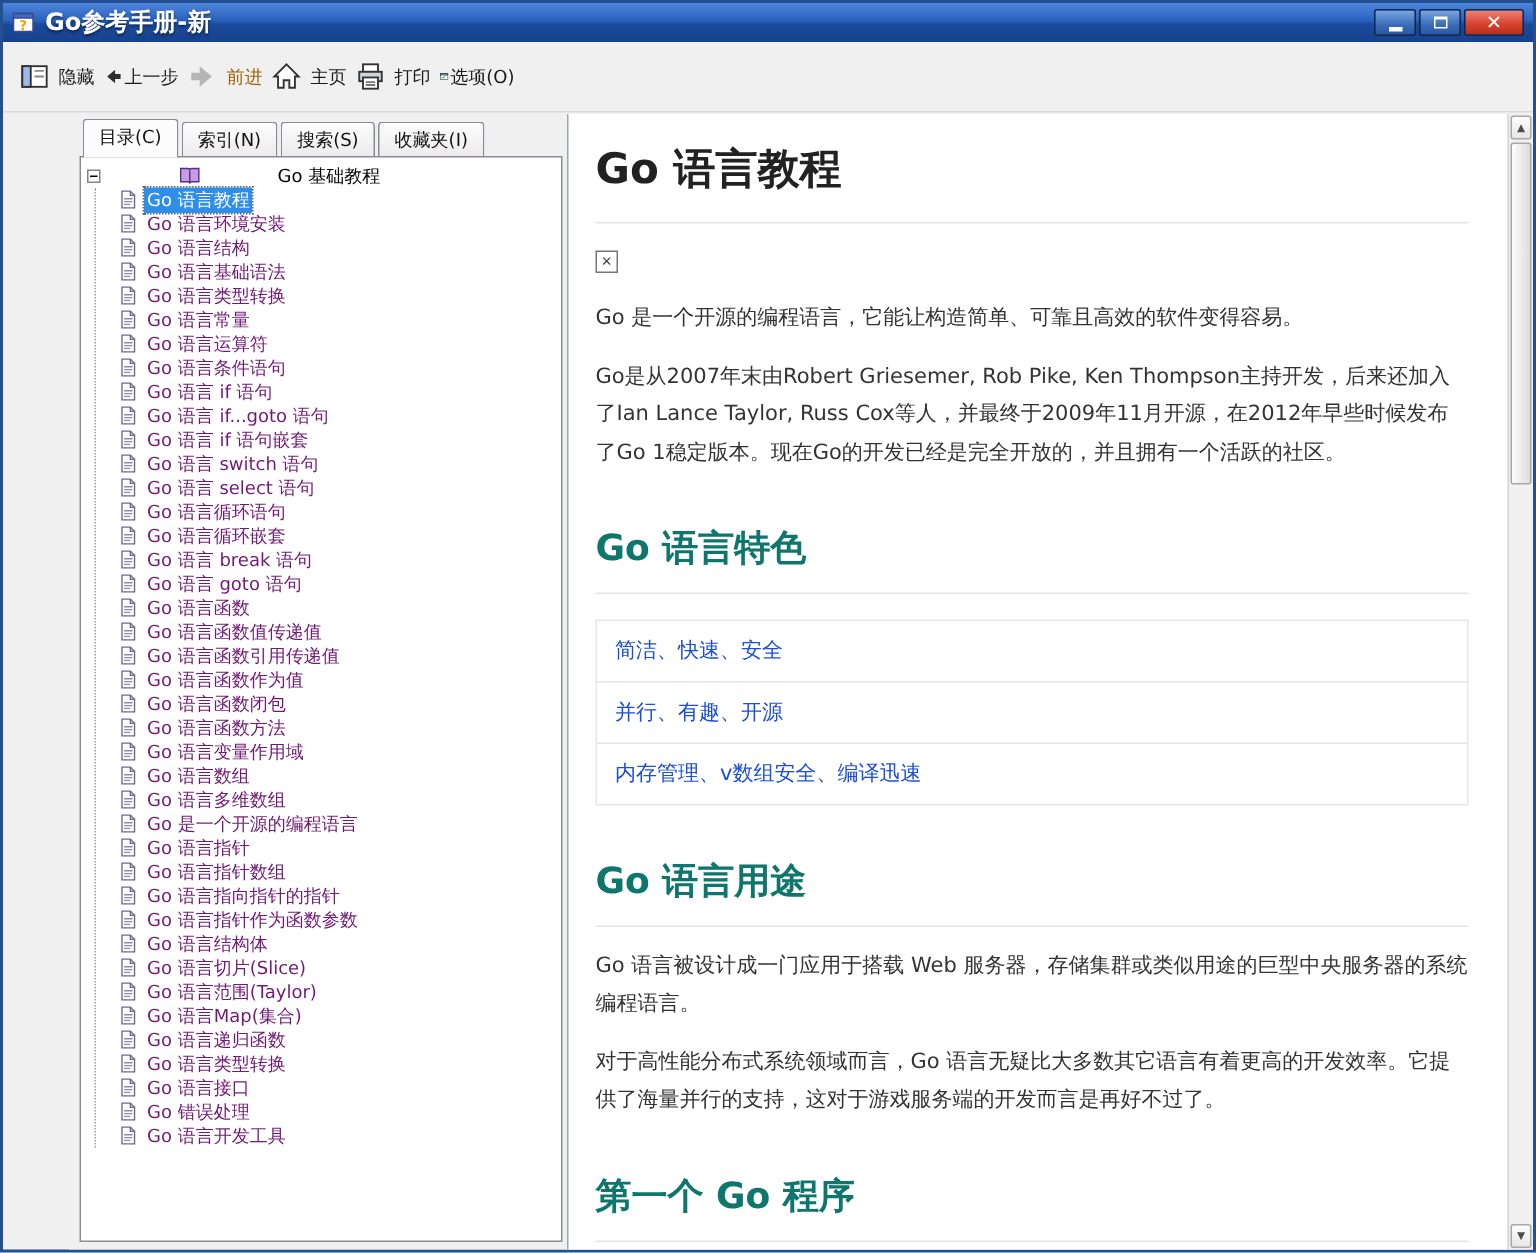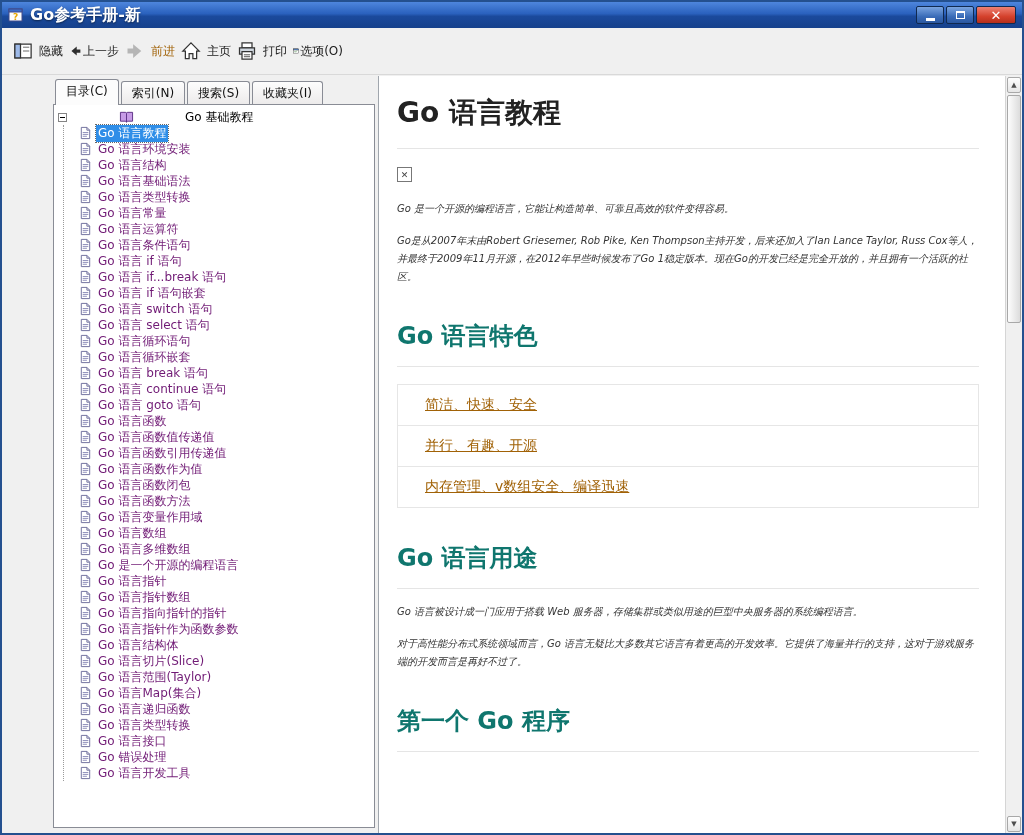--- a/index.html
+++ b/index.html
@@ -52,23 +52,23 @@
   .tree-label { padding:0 2px; color:#701a75; }
   .tree-row.selected .tree-label { background:#2f8ee8; color:#fff; outline:1px dotted #666; }
 
   
   .contentpane { position:absolute; left:332px; top:0; right:17px; bottom:0; background:#fff;
     border-left:1px solid #a0a6ad; overflow:hidden; padding:18px 26px 0 18px; color:#333; }
   .contentpane h1 { font-size:28px; font-weight:600; color:#222; padding-bottom:16px; border-bottom:1px solid #e5e5e5; }
   .contentpane h2 { font-size:24px; font-weight:600; color:#0f766e; padding-bottom:14px; border-bottom:1px solid #e5e5e5; margin-top:34px; }
   .broken-img { display:inline-flex; width:15px; height:15px; border:1px solid #777; align-items:center; justify-content:center;
     font-size:9px; color:#444; margin:18px 0 4px 0; }
-  .para { font-size:10px; line-height:1.8; margin-top:14px;font-style:italic; }
+  .para { font-size:14px; line-height:1.8; margin-top:14px; }
   .features { margin-top:18px; }
-  .feature-box { border:1px solid #e6e6e6; padding:11px 27px; font-size:14px; color:#a16207; margin-top:-1px; background:#fff;text-decoration:underline; }
+  .feature-box { border:1px solid #e6e6e6; padding:11px 12px; font-size:14px; color:#1d4ed8; margin-top:-1px; background:#fff; }
 
   
   .vscroll { position:absolute; right:0; top:0; width:17px; bottom:0; background:#f0f0f0; border-left:1px solid #d5d5d5; }
   .scroll-btn { position:absolute; left:1px; right:1px; height:16px; background:linear-gradient(#fdfdfd,#e6e6e6);
     border:1px solid #a8a8a8; border-radius:2px; display:flex; align-items:center; justify-content:center;
     font-size:7px; color:#4d4d4d; }
   .scroll-btn.up { top:1px; }
   .scroll-btn.down { bottom:1px; }
   .scroll-thumb { position:absolute; left:1px; right:1px; top:19px; height:228px;
     background:linear-gradient(90deg,#fdfdfd,#dcdcdc); border:1px solid #a8a8a8; border-radius:2px; }
@@ -256,21 +256,21 @@
               <span class="tree-label">Go 语言 if 语句</span>
             </div>
             <div class="tree-row">
               <svg viewBox="0 0 16 15">
                 <path d="M3.5 1.5 h6 l3 3 v9 h-9 z" fill="#fff" stroke="#6a6a9a"></path>
                 <path d="M9.5 1.5 v3 h3" fill="none" stroke="#6a6a9a"></path>
                 <line x1="5" y1="7" x2="11" y2="7" stroke="#8a8ab8"></line>
                 <line x1="5" y1="9" x2="11" y2="9" stroke="#8a8ab8"></line>
                 <line x1="5" y1="11" x2="9.5" y2="11" stroke="#8a8ab8"></line>
               </svg>
-              <span class="tree-label">Go 语言 if...break 语句</span>
+              <span class="tree-label">Go 语言 if...goto 语句</span>
             </div>
             <div class="tree-row">
               <svg viewBox="0 0 16 15">
                 <path d="M3.5 1.5 h6 l3 3 v9 h-9 z" fill="#fff" stroke="#6a6a9a"></path>
                 <path d="M9.5 1.5 v3 h3" fill="none" stroke="#6a6a9a"></path>
                 <line x1="5" y1="7" x2="11" y2="7" stroke="#8a8ab8"></line>
                 <line x1="5" y1="9" x2="11" y2="9" stroke="#8a8ab8"></line>
                 <line x1="5" y1="11" x2="9.5" y2="11" stroke="#8a8ab8"></line>
               </svg>
               <span class="tree-label">Go 语言 if 语句嵌套</span>
@@ -317,30 +317,20 @@
             </div>
             <div class="tree-row">
               <svg viewBox="0 0 16 15">
                 <path d="M3.5 1.5 h6 l3 3 v9 h-9 z" fill="#fff" stroke="#6a6a9a"></path>
                 <path d="M9.5 1.5 v3 h3" fill="none" stroke="#6a6a9a"></path>
                 <line x1="5" y1="7" x2="11" y2="7" stroke="#8a8ab8"></line>
                 <line x1="5" y1="9" x2="11" y2="9" stroke="#8a8ab8"></line>
                 <line x1="5" y1="11" x2="9.5" y2="11" stroke="#8a8ab8"></line>
               </svg>
               <span class="tree-label">Go 语言 break 语句</span>
-            </div>
-            <div class="tree-row">
-              <svg viewBox="0 0 16 15">
-                <path d="M3.5 1.5 h6 l3 3 v9 h-9 z" fill="#fff" stroke="#6a6a9a"></path>
-                <path d="M9.5 1.5 v3 h3" fill="none" stroke="#6a6a9a"></path>
-                <line x1="5" y1="7" x2="11" y2="7" stroke="#8a8ab8"></line>
-                <line x1="5" y1="9" x2="11" y2="9" stroke="#8a8ab8"></line>
-                <line x1="5" y1="11" x2="9.5" y2="11" stroke="#8a8ab8"></line>
-              </svg>
-              <span class="tree-label">Go 语言 continue 语句</span>
             </div>
             <div class="tree-row">
               <svg viewBox="0 0 16 15">
                 <path d="M3.5 1.5 h6 l3 3 v9 h-9 z" fill="#fff" stroke="#6a6a9a"></path>
                 <path d="M9.5 1.5 v3 h3" fill="none" stroke="#6a6a9a"></path>
                 <line x1="5" y1="7" x2="11" y2="7" stroke="#8a8ab8"></line>
                 <line x1="5" y1="9" x2="11" y2="9" stroke="#8a8ab8"></line>
                 <line x1="5" y1="11" x2="9.5" y2="11" stroke="#8a8ab8"></line>
               </svg>
               <span class="tree-label">Go 语言 goto 语句</span>

